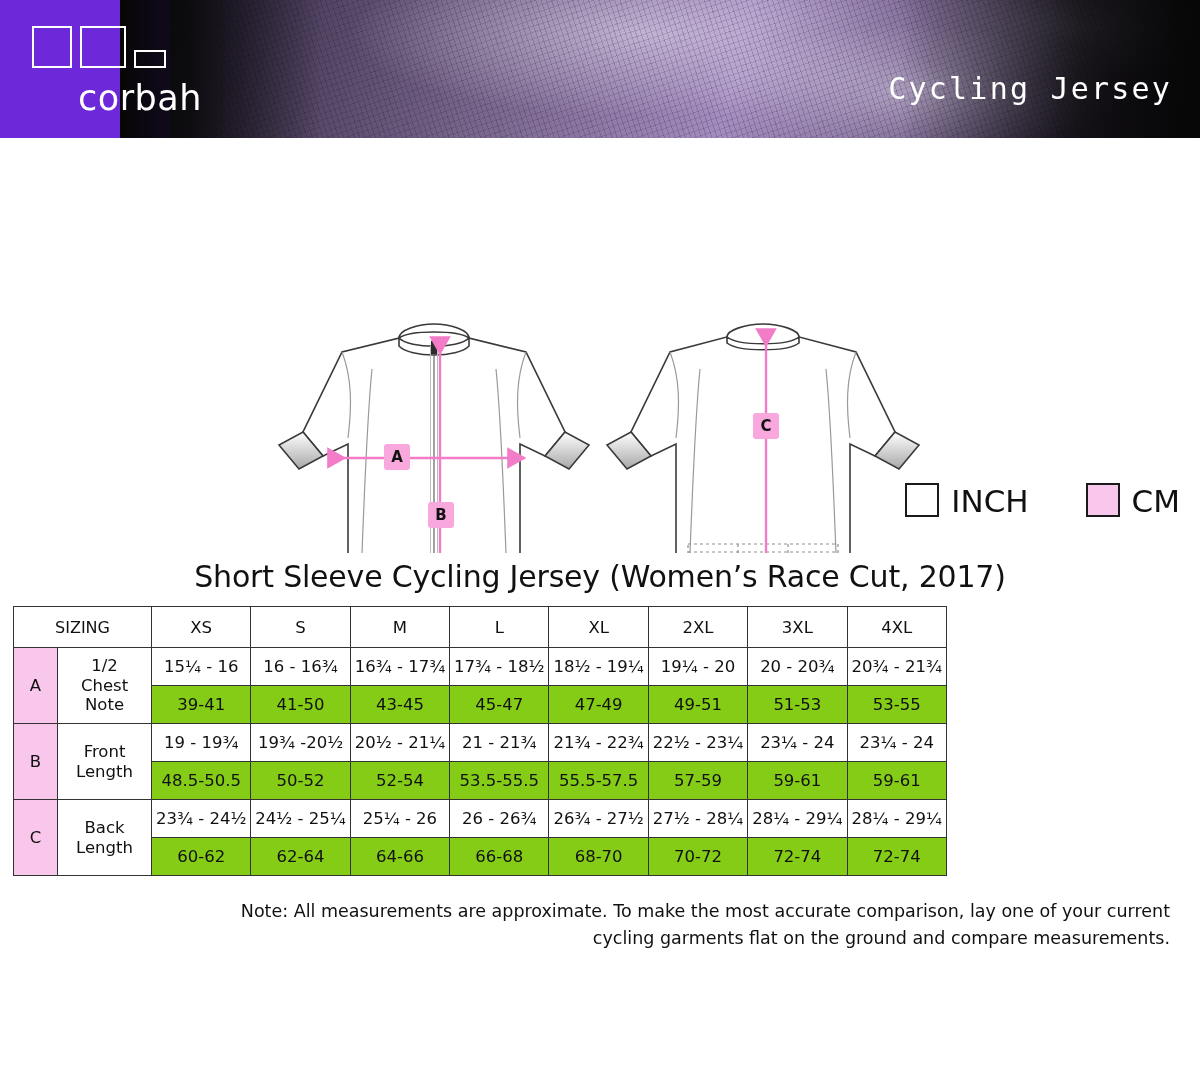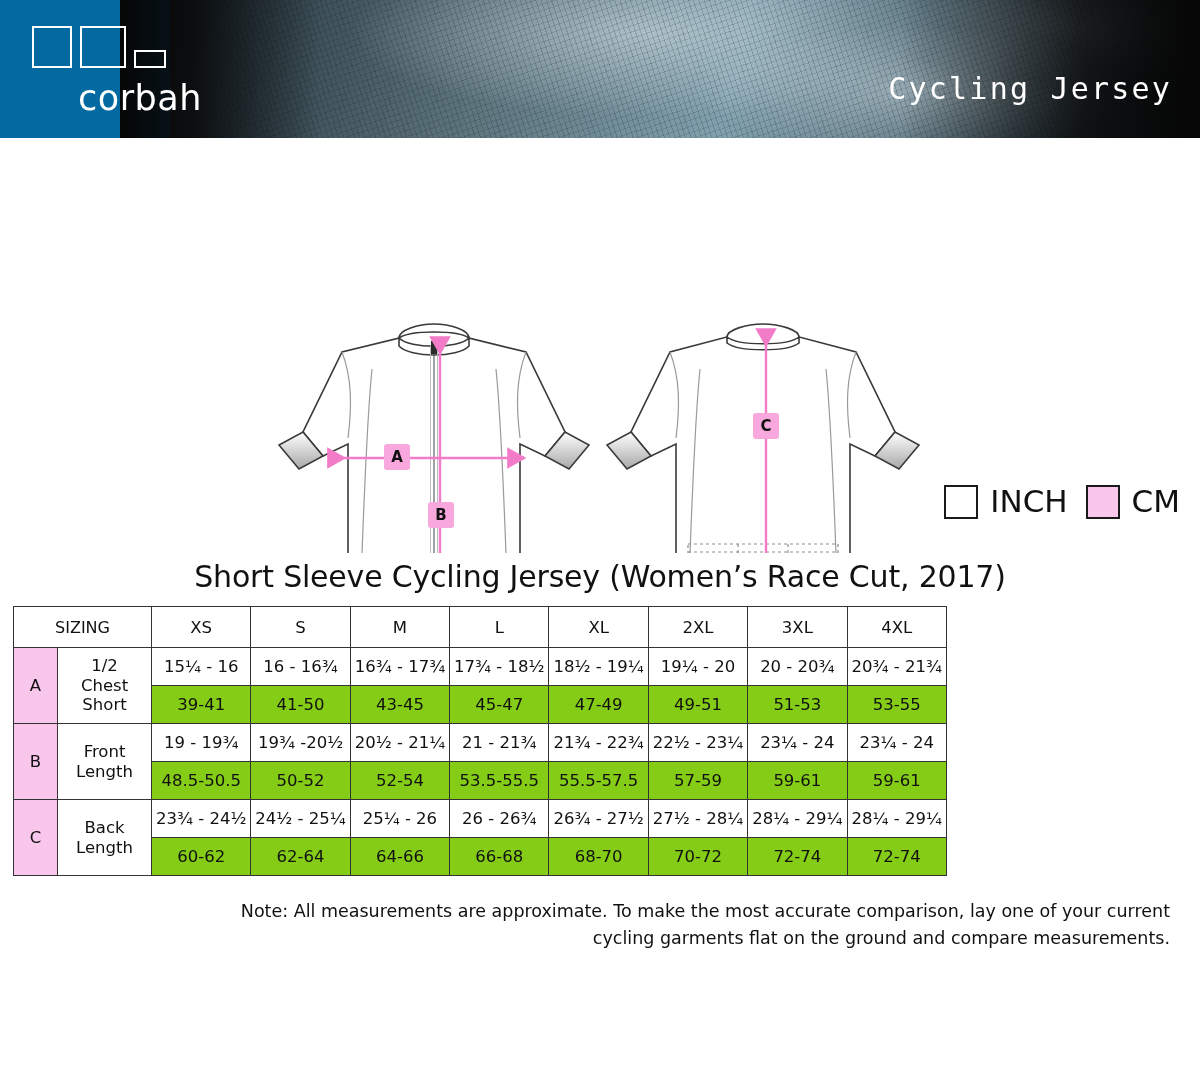--- a/index.html
+++ b/index.html
@@ -4,21 +4,21 @@
 <style>
   html,body{margin:0;padding:0;}
   body{
     width:1200px;height:1065px;background:#ffffff;
     font-family:"Liberation Sans", sans-serif;
     color:#1a1a1a;overflow:hidden;position:relative;
   }
 
   
   .header{
-    position:relative;width:1200px;height:138px;background:#0369a1;overflow:hidden;
+    position:relative;width:1200px;height:138px;background:#6d28d9;overflow:hidden;
   }
   .header-texture{
     position:absolute;left:170px;top:0;width:1030px;height:138px;
     background:
       radial-gradient(ellipse 420px 120px at 46% 24%, rgba(255,255,255,.50), rgba(255,255,255,0) 70%),
       radial-gradient(ellipse 300px 90px at 72% 65%, rgba(255,255,255,.42), rgba(255,255,255,0) 72%),
       radial-gradient(ellipse 260px 70px at 88% 20%, rgba(255,255,255,.30), rgba(255,255,255,0) 75%),
       linear-gradient(105deg, rgba(40,40,40,.95) 0%, rgba(120,118,112,.85) 30%, rgba(190,188,180,.75) 55%, rgba(110,108,104,.85) 78%, rgba(30,30,30,.95) 100%);
     opacity:.9;
   }
@@ -50,21 +50,21 @@
     letter-spacing:.5px;font-family:"DejaVu Sans", sans-serif;
   }
   .header-title{
     position:absolute;right:28px;top:71px;color:#ffffff;font-size:30px;
     letter-spacing:2.2px;font-family:"DejaVu Sans Mono", monospace;z-index:4;
   }
 
   
   .illustration{position:relative;width:1200px;height:415px;background:#fff;}
   .legend{position:absolute;right:20px;top:345px;display:flex;align-items:center;gap:18px;}
-  .legend-item{display:flex;align-items:flex-end;gap:12px;}
+  .legend-item{display:flex;align-items:flex-start;gap:12px;margin-left:39px;}
   .swatch{width:34px;height:34px;box-sizing:border-box;border:2.5px solid #1a1a1a;}
   .swatch.cm{background:#f9c6ec;border-color:#1a1a1a;}
   .legend-label{font-size:31px;font-family:"DejaVu Sans", sans-serif;color:#111;}
 
   
   .chart-title{
     text-align:center;font-size:30px;font-weight:normal;color:#111;
     margin:6px 0 12px 0;font-family:"DejaVu Sans", sans-serif;letter-spacing:-.2px;
   }
 
@@ -252,21 +252,21 @@
       <th class="hdr">4XL</th>
     </tr>
   </thead>
   <tbody>
 
     <tr class="inch-row group-top">
       <td class="letter-cell" rowspan="2">A</td>
       <td class="label-cell" rowspan="2">
         <span>1/2</span><br>
         <span>Chest</span><br>
-        <span>Short</span>
+        <span>Note</span>
       </td>
       <td>15¼ - 16</td>
       <td>16 - 16¾</td>
       <td>16¾ - 17¾</td>
       <td>17¾ - 18½</td>
       <td>18½ - 19¼</td>
       <td>19¼ - 20</td>
       <td>20 - 20¾</td>
       <td>20¾ - 21¾</td>
     </tr>

